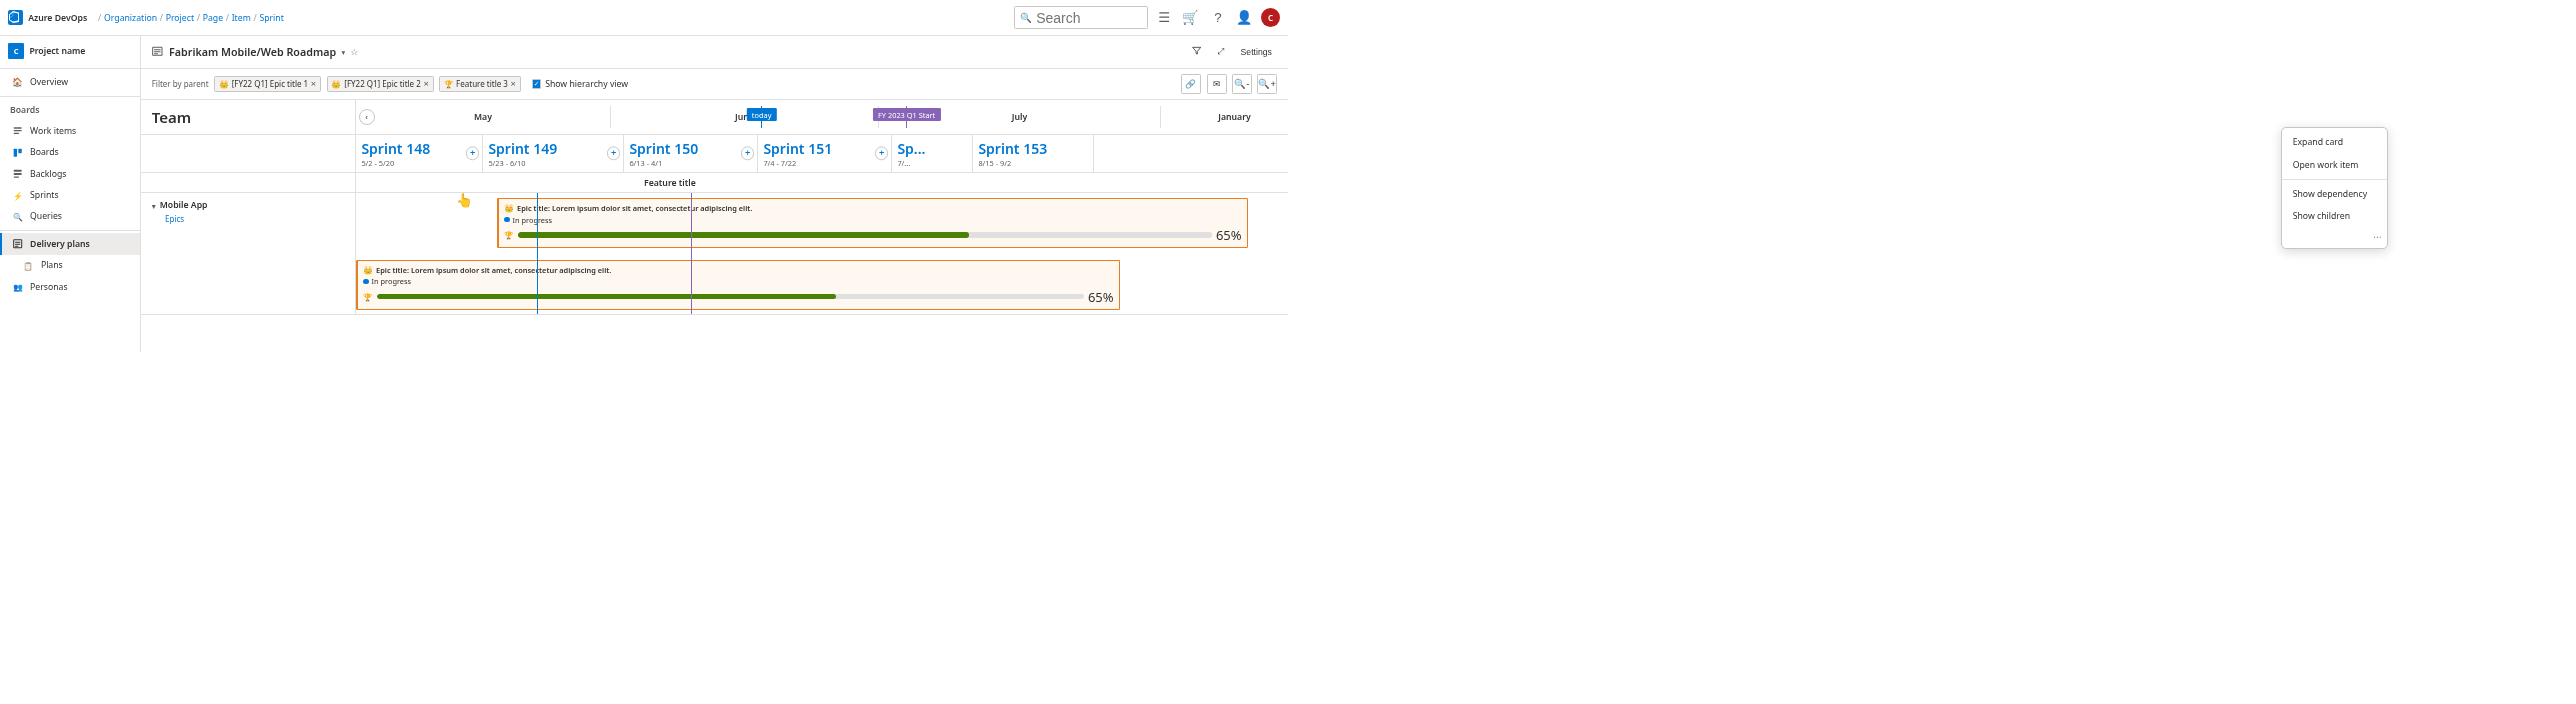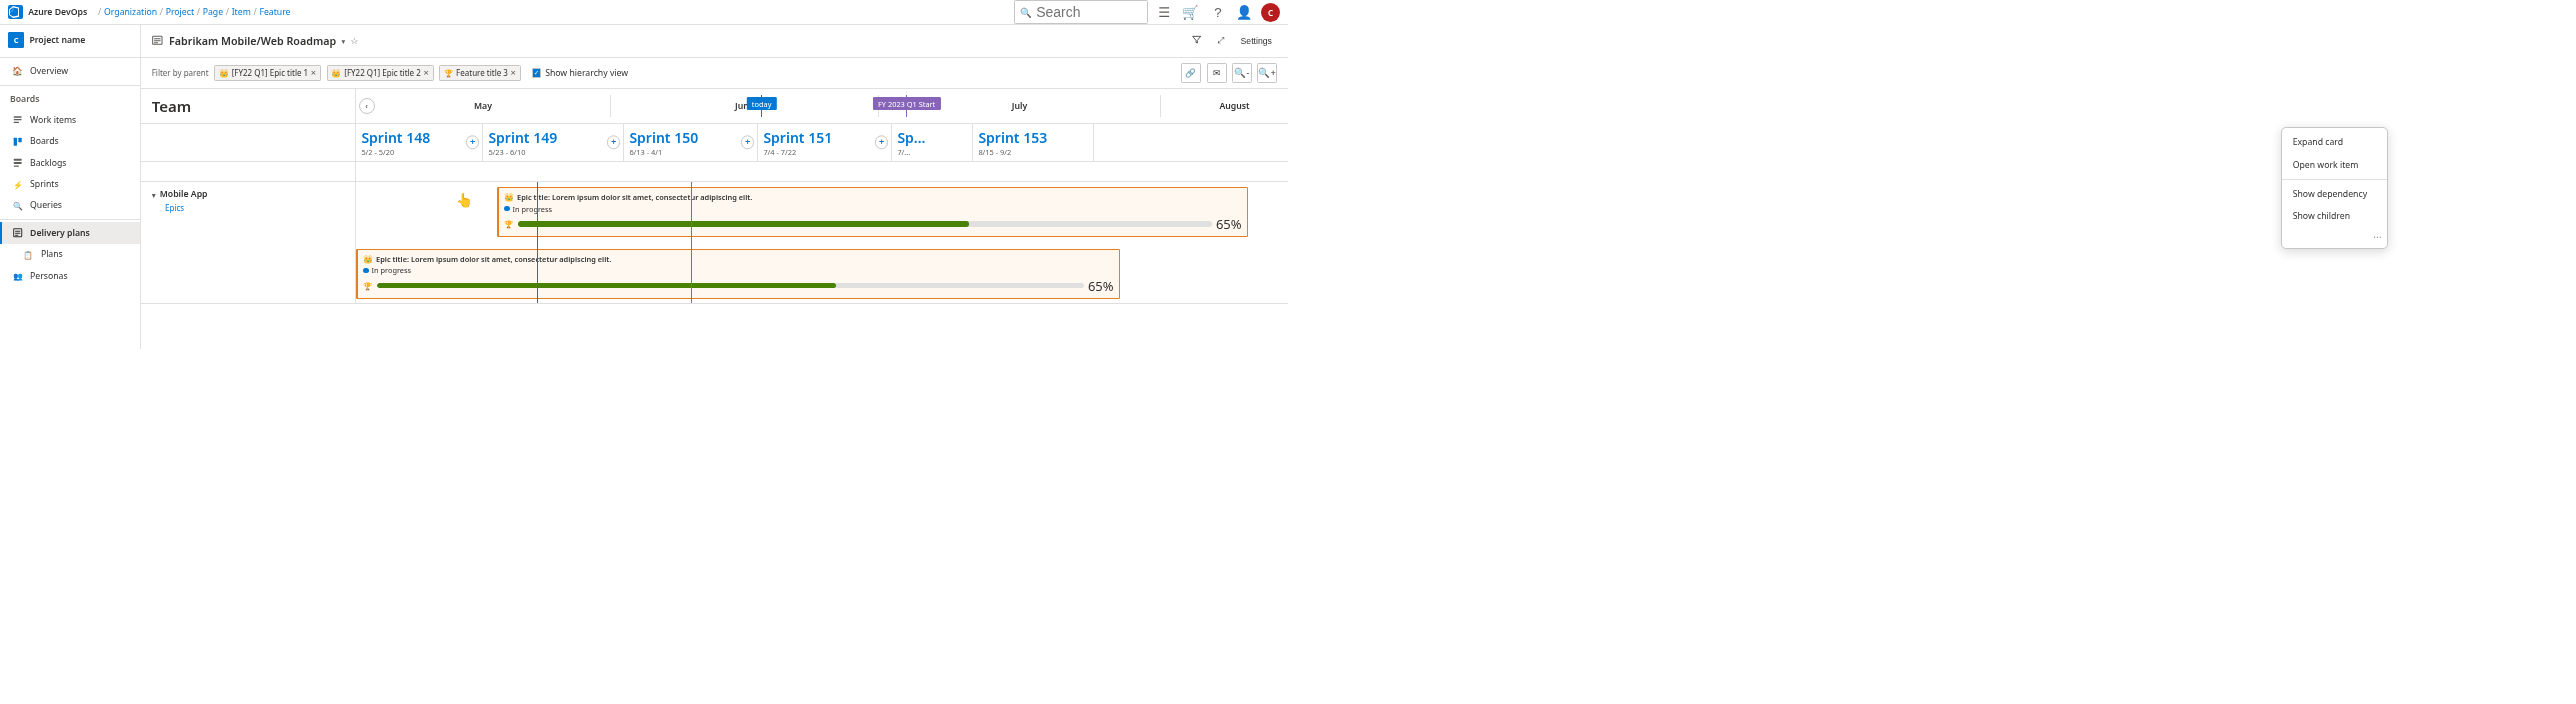--- a/index.html
+++ b/index.html
@@ -1,20 +1,20 @@
 <!DOCTYPE html>
 <html style="font-size:10.7px"><head>
   <meta charset="utf-8">
   <style>
     * { box-sizing: border-box; margin: 0; padding: 0; }
     body { font-family: 'Segoe UI', system-ui, sans-serif; font-size: 8.7px; background: #fff; overflow: hidden; width: 1288px; height: 352px; transform-origin: top left; }
     
     
     .top-nav {
-      height: 25px;
+      height: 36px;
       background: #fff;
       border-bottom: 0.7px solid #e0e0e0;
       display: flex;
       align-items: center;
       padding: 0 8px;
       gap: 5.4px;
     }
     .azure-logo {
       width: 14.8px;
       height: 14.8px;
@@ -518,21 +518,21 @@
   <div class="breadcrumb">
     <span class="breadcrumb-sep">/</span>
     <span class="breadcrumb-link">Organization</span>
     <span class="breadcrumb-sep">/</span>
     <span class="breadcrumb-link">Project</span>
     <span class="breadcrumb-sep">/</span>
     <span class="breadcrumb-link">Page</span>
     <span class="breadcrumb-sep">/</span>
     <span class="breadcrumb-link">Item</span>
     <span class="breadcrumb-sep">/</span>
-    <span class="breadcrumb-link">Feature</span>
+    <span class="breadcrumb-link">Sprint</span>
   </div>
   <div class="top-nav-right">
     <div class="search-box">
       <span style="color:#605e5c; font-size:9.4px;">🔍</span>
       <input type="text" placeholder="Search" style="">
     </div>
     <button class="nav-icon-btn">
       <span>☰</span>
     </button>
     <button class="nav-icon-btn">
@@ -722,21 +722,21 @@
 
             <div class="month-col" style="width:268px;">
               <div class="month-label">June</div>
             </div>
 
             <div class="month-col" style="width:282px;">
               <div class="month-label">July</div>
             </div>
 
             <div class="month-col" style="width:148px;">
-              <div class="month-label">August</div>
+              <div class="month-label">January</div>
 
             </div>
           </div>
         </div>
 
         <div class="sprint-row-full">
           <div class="sprint-label-col"></div>
           <div class="sprints-timeline">
 
             <div class="sprint-cell" style="width:127px;">
@@ -770,20 +770,23 @@
 
             <div class="sprint-cell" style="width:121px;">
               <span class="sprint-name">Sprint 153</span>
               <span class="sprint-date">8/15 - 9/2</span>
             </div>
           </div>
         </div>
 
         <div style="display:flex; border-bottom: 0.7px solid #e0e0e0; position:relative;">
           <div style="width:215px; min-width:215px; border-right:0.7px solid #e0e0e0; height:19px;"></div>
+          <div style="flex:1; position:relative; height:19px;">
+            <span style="position:absolute; left:288px; top:4px; font-size:8.7px; font-weight:600; color:#323130;">Feature title</span>
+          </div>
         </div>
 
         <div class="team-row" style="min-height: 121px;">
           <div class="team-name-col">
             <div class="team-name-row">
               <span class="expand-icon">▾</span>
               <span class="team-name">Mobile App</span>
             </div>
             <div class="epics-label">Epics</div>
           </div>

